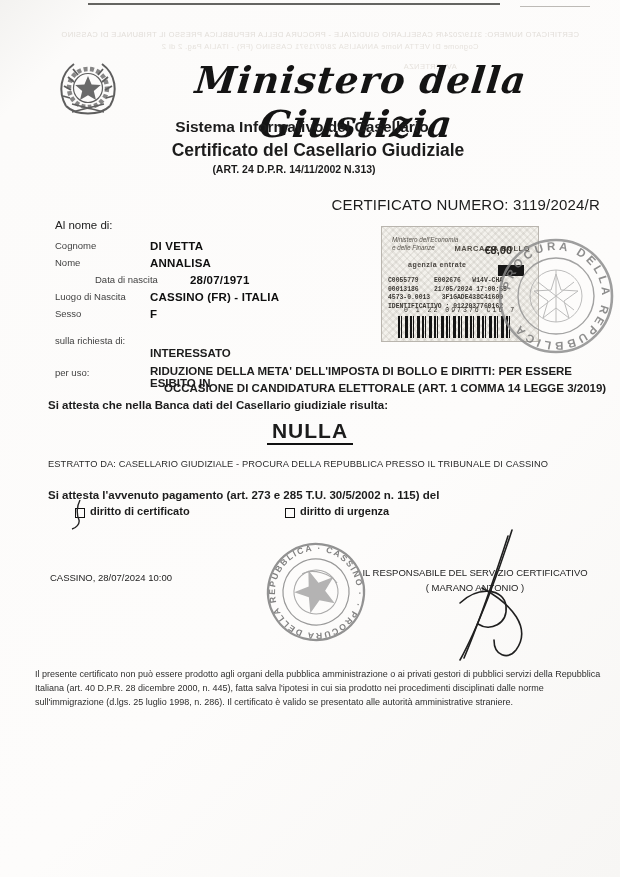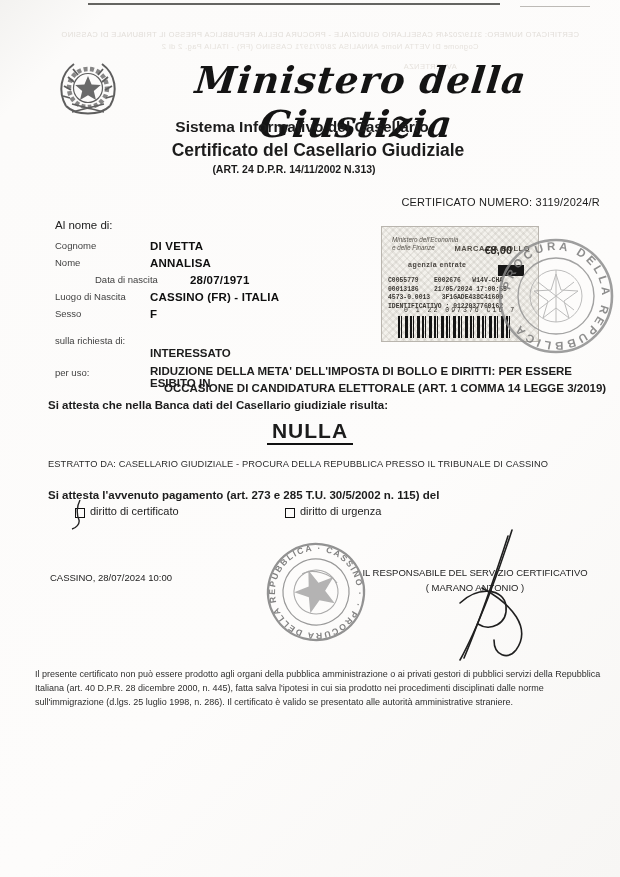--- a/index.html
+++ b/index.html
@@ -14,35 +14,35 @@
   .bleed{transform:scaleX(-1); color:#e2ded9; font-size:7.5px; letter-spacing:.4px; white-space:nowrap; text-align:center; width:560px; left:40px; filter:blur(.3px);}
   .bleed2{color:#e6e2dd;}
   .ministry{
     left:120px; top:58px; width:480px; height:60px; text-align:center;
     font-family:"DejaVu Serif", serif; font-style:italic; font-weight:bold;
     font-size:37px; color:#141414; transform:skewX(-6deg); letter-spacing:1px;
   }
   .sub1{left:0; top:118px; width:604px; text-align:center; font-weight:bold; font-size:15.5px;}
   .sub2{left:0; top:140px; width:620px; text-align:center; font-weight:bold; font-size:17.5px;margin-left:8px;}
   .sub3{left:0; top:163px; width:532px; text-align:center; font-weight:bold; font-size:10.5px;margin-left:28px;}
-  .certnum{left:250px; top:196px; width:350px; text-align:right; font-size:11px; letter-spacing:.2px;}
+  .certnum{left:250px; top:196px; width:350px; text-align:right; font-size:15px; letter-spacing:.2px;}
   .intro{left:55px; top:219px; font-size:11.5px; color:#222;}
   .flabel{left:55px; font-size:9.5px; color:#3f3f3f;}
   .fvalue{left:150px; font-size:11.5px; font-weight:bold; color:#0f0f0f; letter-spacing:.2px;}
   .r0{top:240px;} .r1{top:257px;} .r2{top:274px;padding-left:40px;} .r3{top:291px;} .r4{top:308px;}
   .req-label{left:55px; font-size:9.5px; color:#3f3f3f;}
   .req-value{left:150px; font-size:11.5px; font-weight:bold;}
   .attest-intro{left:48px; top:399px; font-size:11.5px; font-weight:bold;}
   .nulla{left:0; top:419px; width:620px; text-align:center;}
   .nulla span{font-size:21px; font-weight:bold; letter-spacing:1px; border-bottom:2px solid #111; padding:0 5px 1px 5px;}
   .estratto{left:48px; top:459px; font-size:9.3px; color:#2a2a2a; letter-spacing:.1px;}
   .pay-intro{left:48px; top:489px; font-size:11.5px; font-weight:bold;}
   .chk{width:8px; height:8px; border:1.3px solid #111; top:508px; background:transparent;}
   .chk1{left:75px;} .chk2{left:285px;}
-  .chklab{top:505px; font-size:11px; font-weight:normal;}
+  .chklab{top:505px; font-size:11px; font-weight:bold;}
   .chklab1{left:90px;} .chklab2{left:300px;}
   .placedate{left:50px; top:572px; font-size:9.5px; color:#222;}
   .resp1{left:355px; top:567px; width:240px; text-align:center; font-size:9.5px;}
   .resp2{left:355px; top:582px; width:240px; text-align:center; font-size:9.5px;}
   .legal{left:35px; top:668px; width:568px; font-size:9px; line-height:1.55; color:#2e2e2e; text-align:left;}
   
   .marca{
     left:381px; top:226px; width:156px; height:114px;
     border:1px solid #b9b5ae; color:#55524c;
     background:

